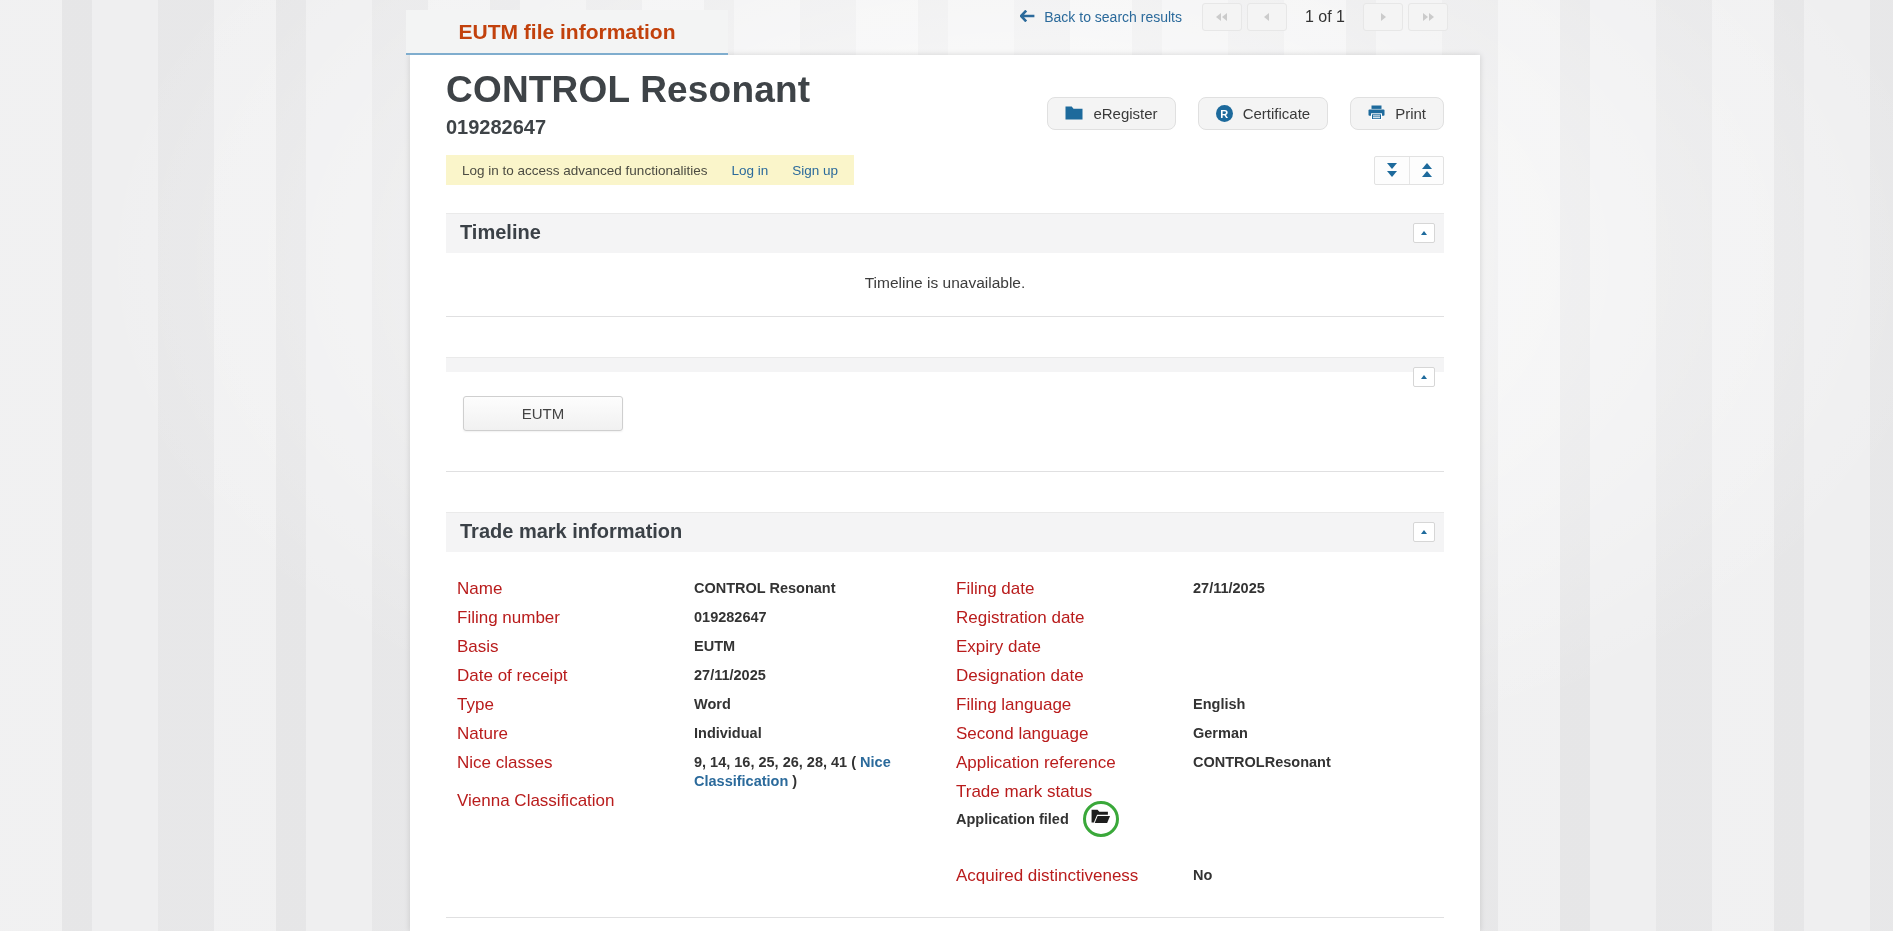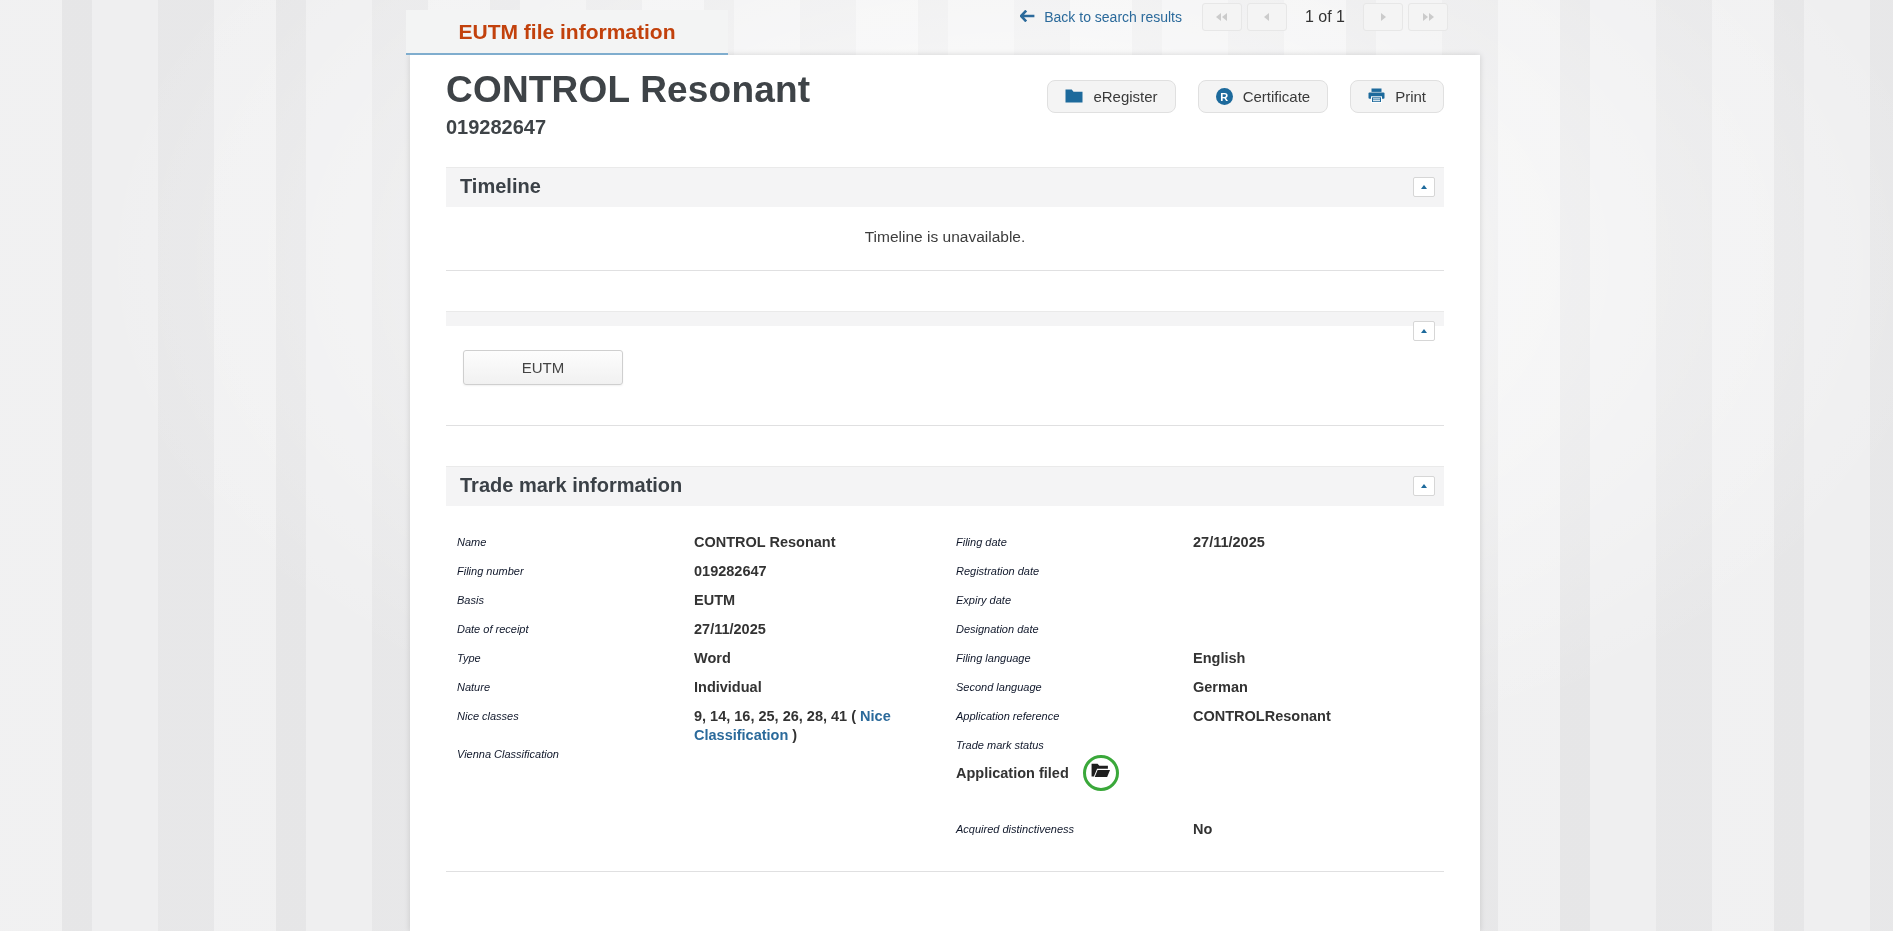--- a/index.html
+++ b/index.html
@@ -43,21 +43,21 @@
     padding: 0 36px; overflow: hidden;
   }
 
   .title-row { display: flex; justify-content: space-between; margin-top: 14px; }
   .page-title { margin: 0; font-size: 37px; font-weight: bold; color: #3e4347; letter-spacing: .2px; }
   .filing-no { font-size: 20px; font-weight: bold; color: #3e4347; margin-top: 5px; }
   .action-buttons { display: flex; gap: 22px; margin-top: 11px; align-items: flex-start; }
   .abtn {
     height: 33px; padding: 0 17px; display: flex; align-items: center; gap: 10px;
     background: #f4f4f4; border: 1px solid #e0e0e0; border-radius: 8px;
-    font-size: 15px; color: #3a3a3a; cursor: pointer; font-family: inherit;
+    font-size: 15px; color: #3a3a3a; cursor: pointer; font-family: inherit; margin-top: 17px;
   }
   .r-badge {
     width: 17px; height: 17px; border-radius: 50%; background: #1d6a9c; color: #fff;
     font-size: 11px; font-weight: bold; display: flex; align-items: center; justify-content: center;
   }
 
   
   .login-row { display: flex; justify-content: space-between; align-items: center; margin-top: 16px; }
   .login-bar { background: #faf5ca; height: 30px; display: flex; align-items: center; padding: 0 16px; gap: 24px; font-size: 13.5px; color: #4c4c42; }
   .login-bar a { color: #2b6a9b; text-decoration: none; cursor: pointer; }
@@ -87,21 +87,21 @@
     background: linear-gradient(#fdfdfd, #f1f1f1); border: 1px solid #cfcfcf; border-radius: 3px;
     font-size: 15px; color: #444; cursor: pointer; font-family: inherit;
     box-shadow: 0 1px 2px rgba(0,0,0,.06);
   }
 
   
   .tm-body { padding: 27px 0 22px; }
   .tm-grid { display: flex; }
   .tm-col { width: 50%; }
   .row { display: flex; min-height: 29px; padding-left: 11px; align-items: flex-start; }
-  .lbl { width: 237px; flex: none; font-size: 11px; line-height: 19px; color: #0f172a; font-style: italic; }
+  .lbl { width: 237px; flex: none; font-size: 17px; line-height: 19px; color: #b91c1c; }
   .val { font-size: 14.5px; line-height: 19px; font-weight: bold; color: #333; width: 230px; }
   .tm-col-left .val { width: 218px; }
   .val a { color: #2b6a9b; text-decoration: none; cursor: pointer; }
   .row-status { align-items: flex-start; min-height: 44px; flex-direction: column; }
   .row-status .val { display: flex; align-items: center; width: auto; }
   .status-circle {
     flex: none; width: 36px; height: 36px; margin-left: 14px;
     border: 3px solid #3aa83a; border-radius: 50%;
     display: flex; align-items: center; justify-content: center; background: #fff;
   }
@@ -173,20 +173,37 @@
               <rect x="3.5" y="8.8" width="10" height="5.7" fill="#1d6a9c" stroke="#fff" stroke-width="1"></rect>
               <rect x="5" y="10.4" width="7" height="1" fill="#fff"></rect>
               <rect x="5" y="12.2" width="7" height="1" fill="#fff"></rect>
             </svg>
           </span>
           <span>Print</span>
         </button>
       </div>
     </div>
 
+    <div class="login-row">
+      <div class="login-bar">
+        <span>Log in to access advanced functionalities</span>
+        <a>Log in</a>
+        <a>Sign up</a>
+      </div>
+      <div class="toggle-group">
+        <button class="tbtn">
+          <span class="tri tri-dn"></span>
+          <span class="tri tri-dn"></span>
+        </button>
+        <button class="tbtn">
+          <span class="tri tri-up"></span>
+          <span class="tri tri-up"></span>
+        </button>
+      </div>
+    </div>
 
     <div class="section section-first">
       <div class="section-header">
         <h2>Timeline</h2>
         <div class="mini-toggle">
           <span class="mini-tri-up"></span>
         </div>
       </div>
       <div class="section-body">
         <div class="empty-msg">Timeline is unavailable.</div>

